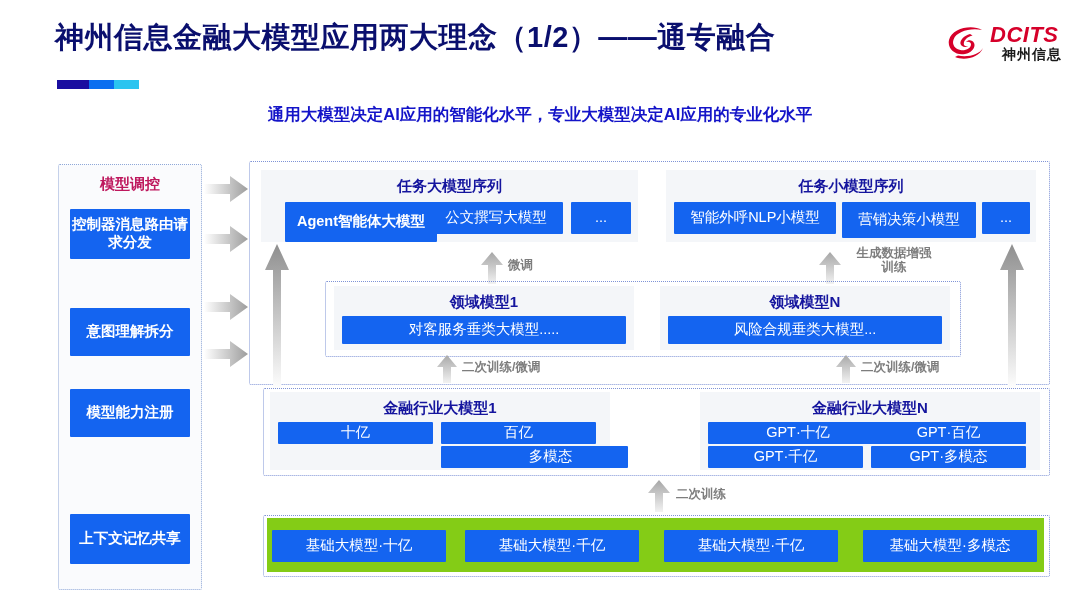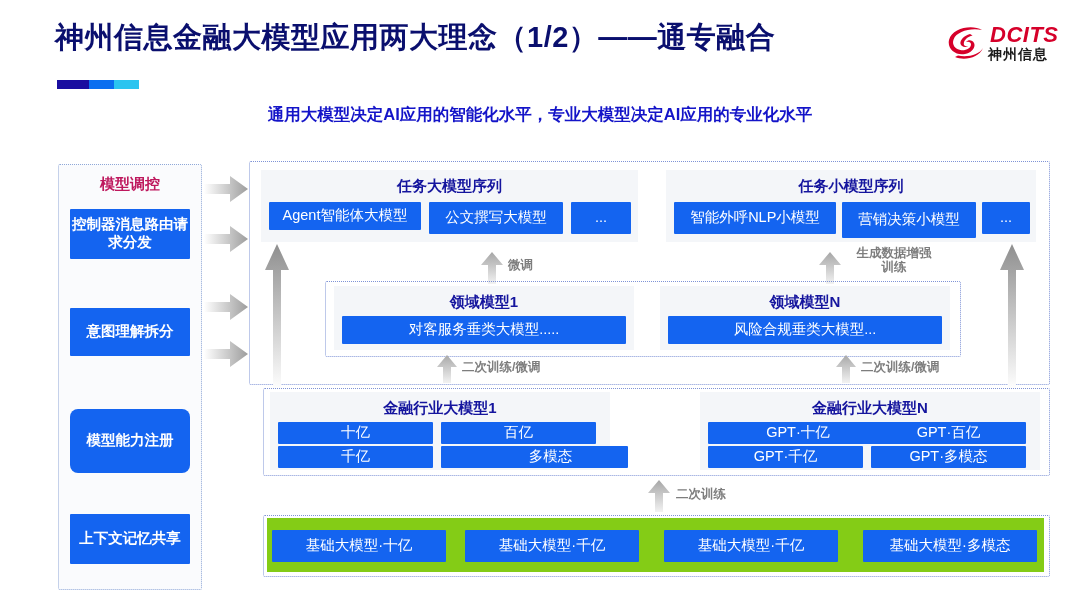--- a/index.html
+++ b/index.html
@@ -26,21 +26,21 @@
 
   .subtitle{
     position:absolute;left:0;top:104px;width:1080px;text-align:center;
     font-size:16.5px;font-weight:bold;color:#1414c8;white-space:nowrap;
   }
 
   
   .logo{position:absolute;right:14px;top:20px;width:120px;height:52px;}
   .logo .mark{position:absolute;left:0;top:6px;width:40px;height:36px;}
   .logo .wordmark{position:absolute;left:44px;top:2px;font-size:22px;font-weight:bold;color:#d6002a;letter-spacing:0.5px;font-style:italic;}
-  .logo .cn{position:absolute;left:42px;top:26px;font-size:14px;font-weight:bold;color:#1a1a1a;letter-spacing:1px;}
+  .logo .cn{position:absolute;left:56px;top:26px;font-size:14px;font-weight:bold;color:#1a1a1a;letter-spacing:1px;}
 
   
   .ctrl-col{
     position:absolute;left:58px;top:164px;width:142px;height:424px;
     border:1.5px dotted #8fa8d8;background:#fafbfd;border-radius:2px;
   }
   .ctrl-title{
     position:absolute;left:0;top:10px;width:100%;text-align:center;
     font-size:15px;font-weight:bold;color:#be185d;
   }
@@ -100,21 +100,21 @@
       </svg>
     </span>
     <span class="wordmark">DCITS</span>
     <span class="cn">神州信息</span>
   </div>
 
   <div class="ctrl-col">
     <div class="ctrl-title">模型调控</div>
     <div class="ctrl-box" style="top:44px;height:50px;">控制器消息路由请求分发</div>
     <div class="ctrl-box" style="top:143px;height:48px;">意图理解拆分</div>
-    <div class="ctrl-box" style="top:244px;height:64px;border-radius:8px;">模型能力注册</div>
+    <div class="ctrl-box" style="top:224px;height:48px;">模型能力注册</div>
     <div class="ctrl-box" style="top:349px;height:50px;">上下文记忆共享</div>
   </div>
 
   <div class="r-arrow" style="left:204px;top:176px;">
     <svg width="44" height="26" viewBox="0 0 44 26">
       <defs>
           <linearGradient id="ga1" x1="0" y1="0" x2="1" y2="0">
         <stop offset="0%" stop-color="#ffffff"></stop>
             <stop offset="100%" stop-color="#9d9d9d"></stop>
           </linearGradient>
@@ -153,21 +153,21 @@
           </linearGradient>
         </defs>
       <path d="M0 8 H26 V0 L44 13 L26 26 V18 H0 Z" fill="url(#ga4)"></path>
     </svg>
   </div>
 
   <div class="frame" style="left:249px;top:161px;width:799px;height:222px;"></div>
 
   <div class="panel" style="left:261px;top:170px;width:377px;height:72px;">
     <div class="panel-title">任务大模型序列</div>
-    <div class="chip" style="left:8px;top:32px;width:152px;height:28px;">Agent智能体大模型</div>
+    <div class="chip" style="left:24px;top:32px;width:152px;height:40px;font-weight:bold;">Agent智能体大模型</div>
     <div class="chip" style="left:168px;top:32px;width:134px;height:32px;">公文撰写大模型</div>
     <div class="chip" style="left:310px;top:32px;width:60px;height:32px;">...</div>
   </div>
 
   <div class="panel" style="left:666px;top:170px;width:370px;height:72px;">
     <div class="panel-title">任务小模型序列</div>
     <div class="chip" style="left:8px;top:32px;width:162px;height:32px;text-align:center;">智能外呼NLP小模型</div>
     <div class="chip" style="left:176px;top:32px;width:134px;height:36px;">营销决策小模型</div>
     <div class="chip" style="left:316px;top:32px;width:48px;height:32px;">...</div>
   </div>
@@ -259,21 +259,20 @@
     </svg>
   </div>
   <div class="flow-label" style="left:861px;top:360px;">二次训练/微调</div>
 
   <div class="frame" style="left:263px;top:388px;width:785px;height:86px;"></div>
 
   <div class="panel" style="left:270px;top:392px;width:340px;height:78px;">
     <div class="panel-title">金融行业大模型1</div>
     <div class="chip" style="left:8px;top:30px;width:155px;height:22px;">十亿</div>
     <div class="chip" style="left:171px;top:30px;width:155px;height:22px;font-family:Liberation Serif, serif;">百亿</div>
-    <div class="chip" style="left:8px;top:54px;width:155px;height:22px;">千亿</div>
     <div class="chip" style="left:171px;top:54px;width:155px;height:22px;padding-left:32px;">多模态</div>
   </div>
 
   <div class="panel" style="left:700px;top:392px;width:340px;height:78px;">
     <div class="panel-title">金融行业大模型N</div>
     <div class="chip" style="left:8px;top:30px;width:180px;height:22px;">GPT·十亿</div>
     <div class="chip" style="left:171px;top:30px;width:155px;height:22px;">GPT·百亿</div>
     <div class="chip" style="left:8px;top:54px;width:155px;height:22px;">GPT·千亿</div>
     <div class="chip" style="left:171px;top:54px;width:155px;height:22px;">GPT·多模态</div>
   </div>

